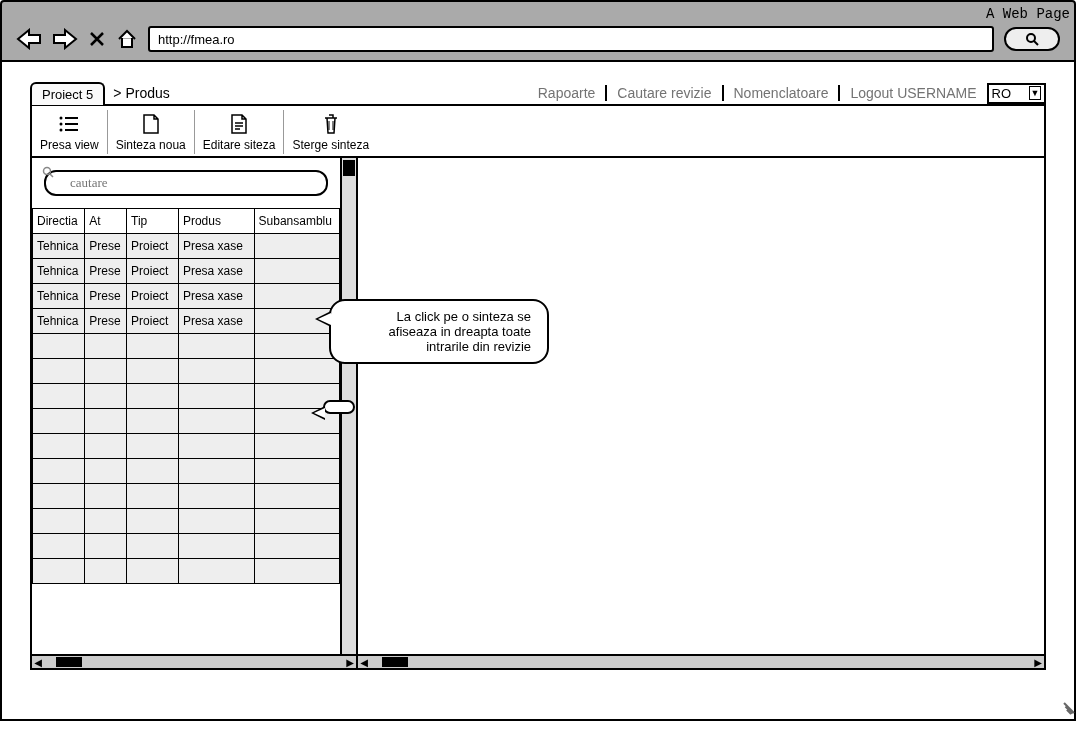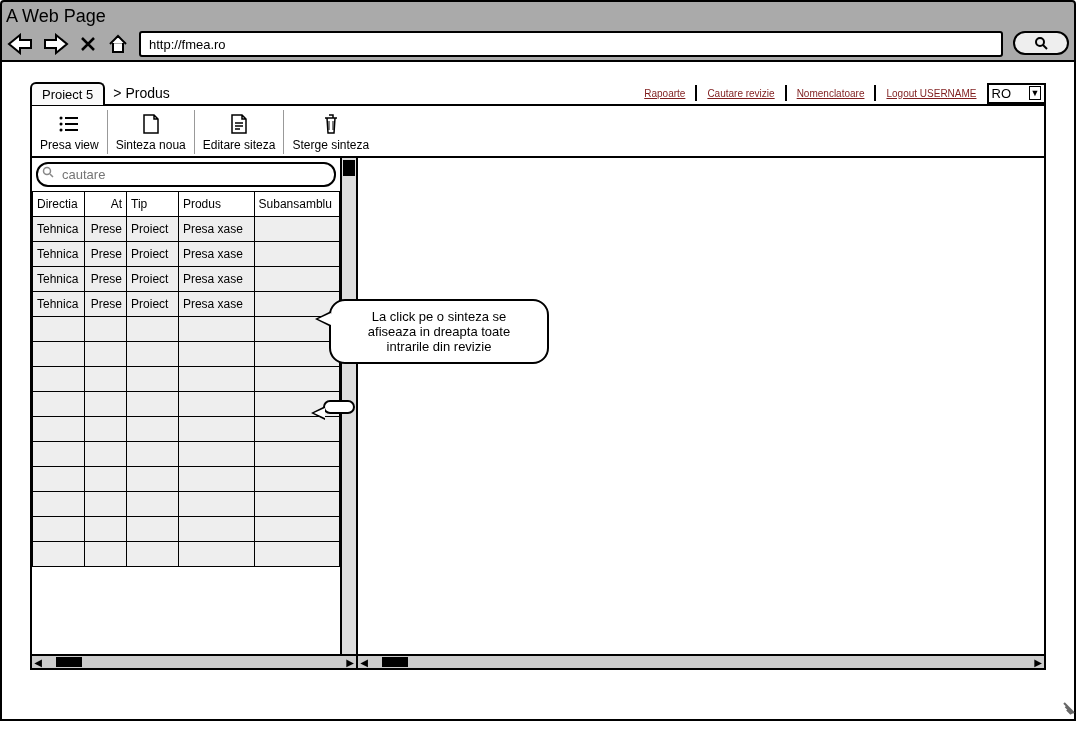--- a/index.html
+++ b/index.html
@@ -13,27 +13,29 @@
     }
     
     .browser-chrome {
       background: #aaa;
       border: 2px solid #000;
       border-radius: 4px 4px 0 0;
       height: 62px;
       position: relative;
     }
     .title-bar {
-      text-align: left;
+      text-align: right;
       padding: 4px;
-      font-size: 18px;
+      font-size: 14px;
+      font-family: Liberation Mono, monospace;
     }
     .nav-bar {
       display: flex;
-      padding: 0 5px;
+      align-items: center;
+      padding: 0 14px;
       gap: 10px;
     }
     .nav-icon {
       display: inline-flex;
       align-items: center;
       justify-content: center;
       cursor: pointer;
     }
     .url-bar {
       flex: 1;
@@ -84,24 +86,23 @@
       margin-left: 8px;
       font-size: 14px;
     }
     .right-links {
       margin-left: auto;
       display: flex;
       align-items: center;
       gap: 10px;
     }
     .right-links a {
-      color: #7f1d1d;
-      text-decoration: underline;
+      color: #737373;
       cursor: pointer;
-      font-size: 10px;
+      font-size: 14px;
     }
     .sep {
       border-left: 2px solid #000;
       height: 16px;
     }
     .lang-select {
       border: 2px solid #000;
       padding: 1px 3px;
       display: flex;
       align-items: center;
@@ -158,21 +159,22 @@
       overflow: hidden;
     }
     .left-pane {
       width: 326px;
       border-right: 2px solid #000;
       display: flex;
       flex-direction: column;
       position: relative;
     }
     .search-wrap {
-      padding: 4px;
+      padding: 12px;
+      font-family: Liberation Serif, serif;
     }
     .search-input {
       width: 100%;
       border: 2px solid #000;
       border-radius: 12px;
       padding: 3px 10px 3px 24px;
       font-family: inherit;
       font-size: 13px;
       background: #fff;
     }
@@ -202,21 +204,21 @@
       height: 19px;
     }
     .data-table th {
       background: #fff;
       font-weight: normal;
     }
     .data-table td {
       background: #eee;
     }
     .data-table th:nth-child(1), .data-table td:nth-child(1){ width: 50px; }
-    .data-table th:nth-child(2), .data-table td:nth-child(2){ width: 40px; text-align: right; }
+    .data-table th:nth-child(2), .data-table td:nth-child(2){ width: 40px; }
     .data-table th:nth-child(3), .data-table td:nth-child(3){ width: 50px; }
     .data-table th:nth-child(4), .data-table td:nth-child(4){ width: 73px; }
     .data-table th:nth-child(5), .data-table td:nth-child(5){ width: 76px; }
     .v-scroll {
       width: 16px;
       background: #ddd;
       border-left: 2px solid #000;
     }
     .main-table-wrap{
       display: flex;
@@ -258,21 +260,21 @@
       position: relative;
     }
     
     .callout {
       position: absolute;
       border: 2px solid #000;
       border-radius: 16px;
       background: #fff;
       padding: 8px 16px;
       font-size: 13px;
-      text-align: center;
+      text-align: right;
       z-index: 5;
     }
     .callout .tail {
       position: absolute;
       width: 0; height: 0;
     }
     .callout1 {
       left: 327px;
       top: 237px;
       width: 220px;

